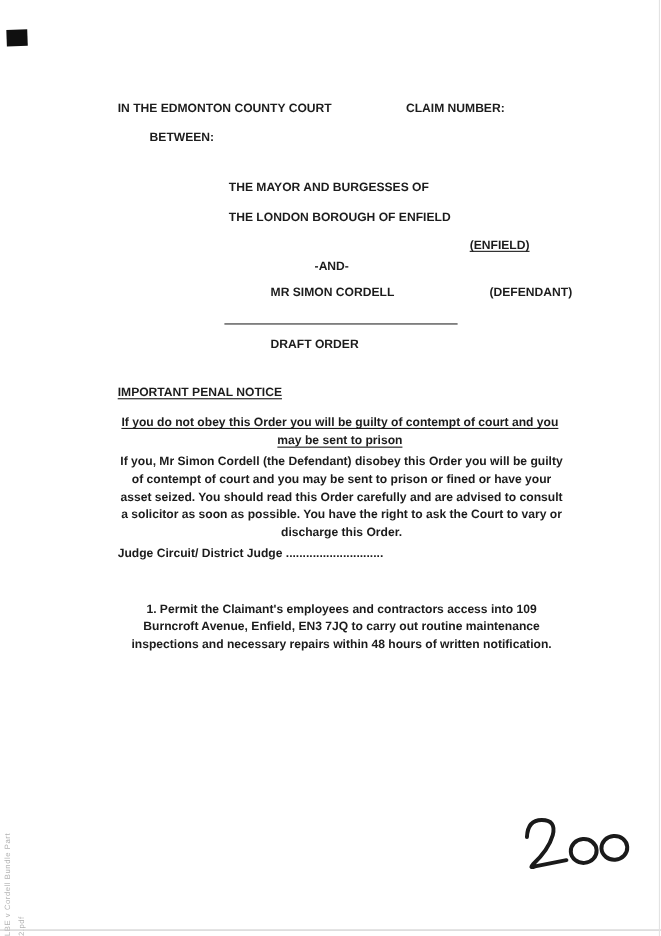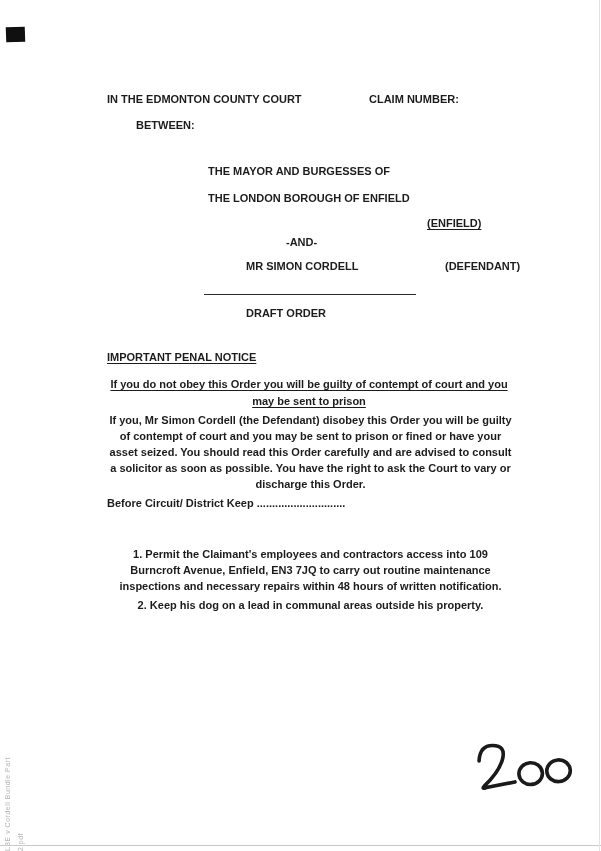--- a/index.html
+++ b/index.html
@@ -95,26 +95,25 @@
   <div class="divider"></div>
 
   <div class="abs" style="left:246px; top:307px;">DRAFT ORDER</div>
 
   <div class="abs u" style="left:107px; top:351px;">IMPORTANT PENAL NOTICE</div>
 
   <div class="abs u para" style="left:107px; top:376px; width:404px; line-height:17px;">If you do not obey this Order you will be guilty of contempt of court and you may be sent to prison</div>
 
   <div class="abs para" style="left:107px; top:412px; width:407px;">If you, Mr Simon Cordell (the Defendant) disobey this Order you will be guilty of contempt of court and you may be sent to prison or fined or have your asset seized. You should read this Order carefully and are advised to consult a solicitor as soon as possible. You have the right to ask the Court to vary or discharge this Order.</div>
 
-  <div class="abs" style="left:107px; top:497px;">Before Circuit/ District Keep .............................</div>
+  <div class="abs" style="left:107px; top:497px;">Judge Circuit/ District Judge .............................</div>
 
 
   <div class="abs para" style="left:107px; top:546px; width:407px;">1.  Permit the Claimant's employees and contractors access into 109 Burncroft Avenue, Enfield, EN3 7JQ to carry out routine maintenance inspections and necessary repairs within 48 hours of written notification.</div>
 
-  <div class="abs para" style="left:107px; top:597px; width:407px;">2. Keep his dog on a lead in communal areas outside his property.</div>
 
 
   <div class="handwritten" role="img" aria-label="200">
     <svg width="106" height="56" viewBox="0 0 116 62">
       <path d="M10 22 Q12 5 26 6 Q41 7 36 22 Q31 36 14 50 Q10 54 16 52 L48 48" fill="none" stroke="#1a1a1a" stroke-width="4" stroke-linecap="round" stroke-linejoin="round"></path>
       <ellipse cx="66" cy="40" rx="13" ry="12" fill="none" stroke="#1a1a1a" stroke-width="4"></ellipse>
       <ellipse cx="97" cy="39" rx="13" ry="12" fill="none" stroke="#1a1a1a" stroke-width="4"></ellipse>
     </svg>
   </div>
 

